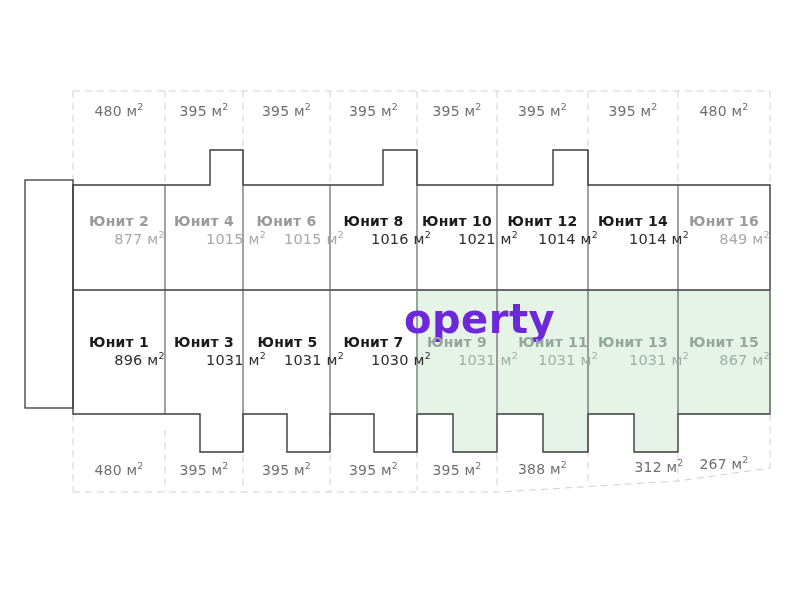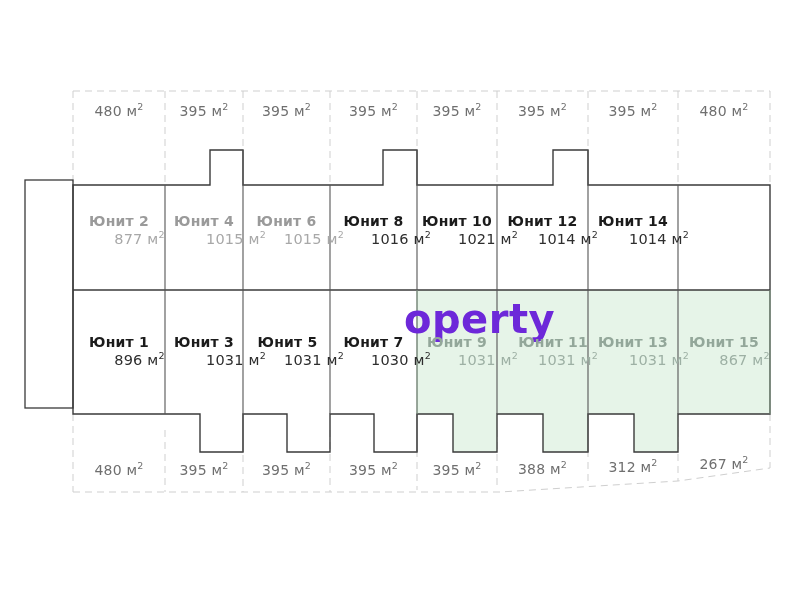--- a/index.html
+++ b/index.html
@@ -208,20 +208,24 @@
     <span class="unit-area"><span>1021 м</span><sup>2</sup></span>
   </div>
   <div class="unit-label state-available" style="left:497px; top:212px; width:91px;">
     <span class="unit-name">Юнит 12</span>
     <span class="unit-area"><span>1014 м</span><sup>2</sup></span>
   </div>
   <div class="unit-label state-available" style="left:588px; top:212px; width:90px;">
     <span class="unit-name">Юнит 14</span>
     <span class="unit-area"><span>1014 м</span><sup>2</sup></span>
   </div>
+  <div class="unit-label state-sold" style="left:678px; top:212px; width:92px;">
+    <span class="unit-name">Юнит 16</span>
+    <span class="unit-area"><span>849 м</span><sup>2</sup></span>
+  </div>
 
   <div class="unit-label state-available" style="left:73px; top:333px; width:92px;">
     <span class="unit-name">Юнит 1</span>
     <span class="unit-area"><span>896 м</span><sup>2</sup></span>
   </div>
   <div class="unit-label state-available" style="left:165px; top:333px; width:78px;">
     <span class="unit-name">Юнит 3</span>
     <span class="unit-area"><span>1031 м</span><sup>2</sup></span>
   </div>
   <div class="unit-label state-available" style="left:243px; top:333px; width:89px;">
@@ -260,20 +264,20 @@
   </div>
   <div class="plot-area" style="left:330px; top:462px; width:87px;">
     <span>395 м</span><sup>2</sup>
   </div>
   <div class="plot-area" style="left:417px; top:462px; width:80px;">
     <span>395 м</span><sup>2</sup>
   </div>
   <div class="plot-area" style="left:497px; top:461px; width:91px;">
     <span>388 м</span><sup>2</sup>
   </div>
-  <div class="plot-area" style="left:588px; top:459px; width:90px;">
+  <div class="plot-area" style="left:614px; top:459px; width:90px;">
     <span>312 м</span><sup>2</sup>
   </div>
   <div class="plot-area" style="left:678px; top:456px; width:92px;">
     <span>267 м</span><sup>2</sup>
   </div>
 
 </div>
 
 </body></html>

